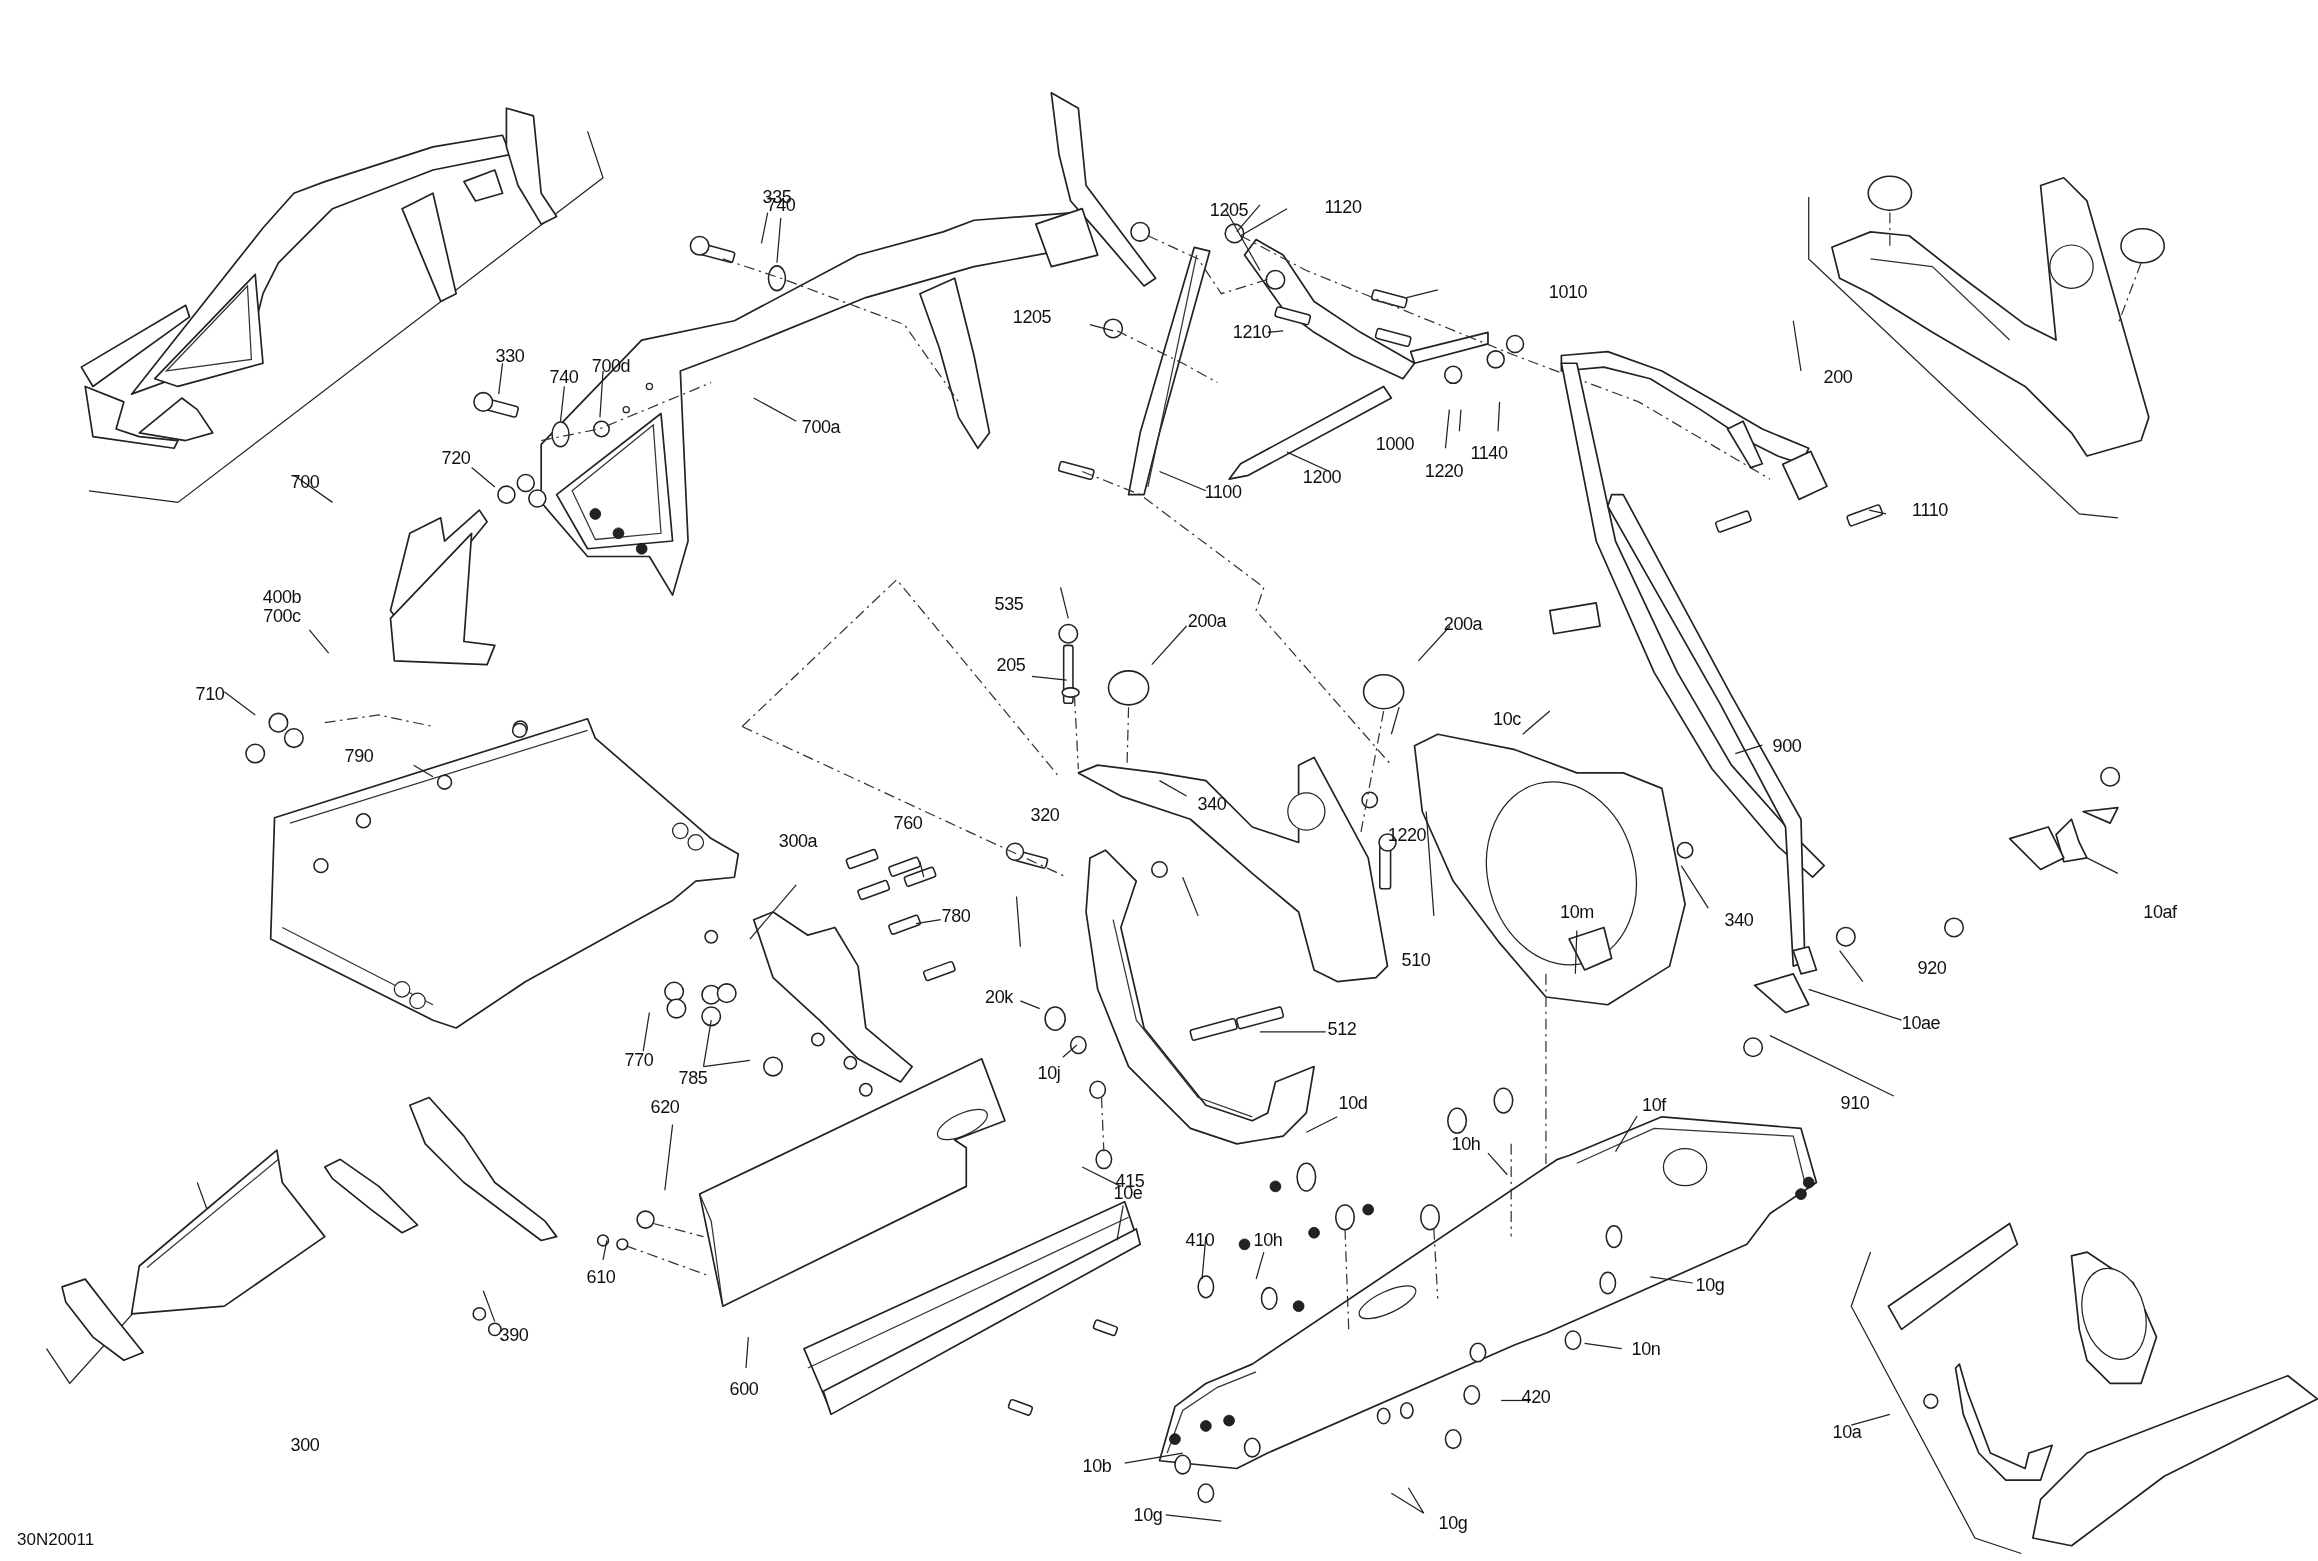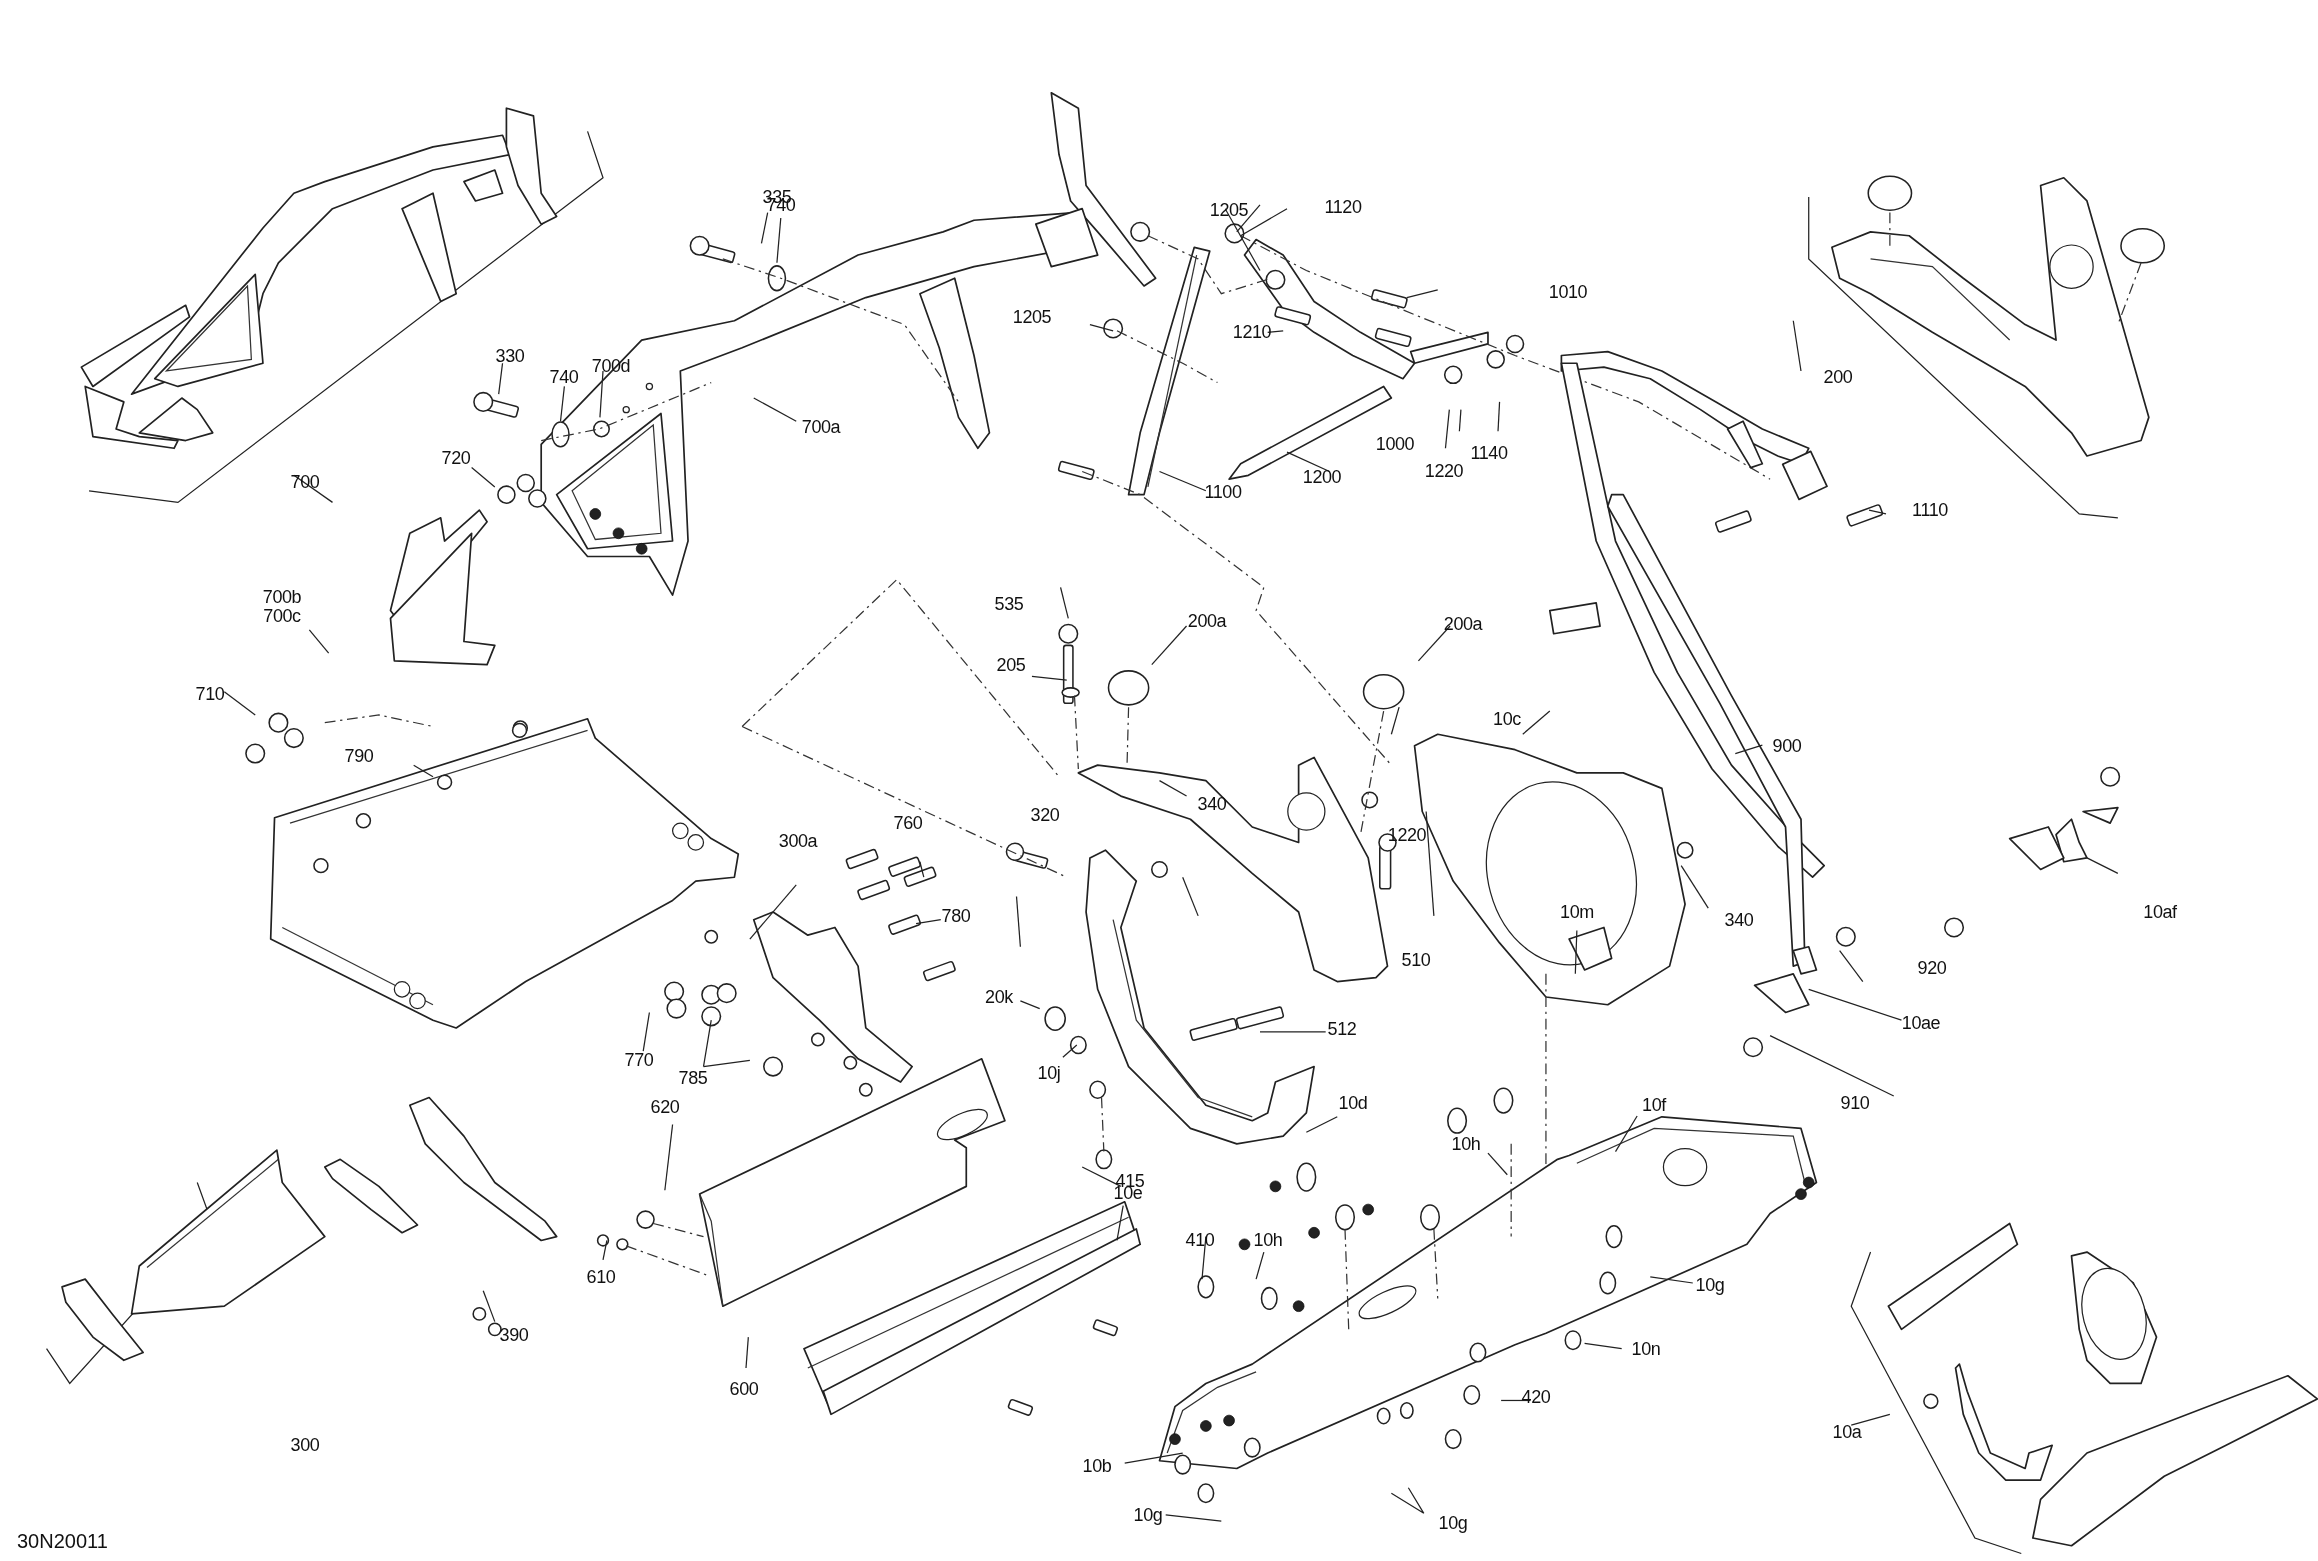--- a/index.html
+++ b/index.html
@@ -9,21 +9,21 @@
   .part { fill: #ffffff; stroke: #222; stroke-width: 2.2; stroke-linejoin: round; }
   .part-thin { fill: none; stroke: #333; stroke-width: 1.6; }
   .hole { fill: #fff; stroke: #222; stroke-width: 1.6; }
   .fastener { fill: #fff; stroke: #222; stroke-width: 2; }
   .dark { fill: #222; stroke: #111; stroke-width: 1; }
   .dash { fill: none; stroke: #333; stroke-width: 1.6; stroke-dasharray: 14 6 3 6; }
   .leader { fill: none; stroke: #222; stroke-width: 1.6; }
   .bracket { fill: none; stroke: #222; stroke-width: 1.6; }
   .callout { position: absolute; font-size: 18px; line-height: 1; white-space: nowrap;
              letter-spacing: -0.4px; color: #111; transform: translate(-50%, -50%); }
-  .figure-id { position: absolute; left: 17px; top: 1530px; font-size: 20px; color: #111; }
+  .figure-id { position: absolute; left: 17px; top: 1530px; font-size: 17px; color: #111; }
 </style>
 </head>
 <body>
 
 <svg id="diagram" viewBox="0 0 3000 2021" xmlns="http://www.w3.org/2000/svg">
 
   <g>
     <path class="bracket" d="M115 635 L230 650 L780 230 L760 170"></path>
     <path class="part" d="M105 475 L240 395 L245 410 L120 500 Z"></path>
     <path class="part" d="M180 560 L235 515 L255 530 L275 560 L240 570 Z"></path>
@@ -349,21 +349,21 @@
 
 <div>
   <span class="callout" style="left:777px;top:197px">335</span>
   <span class="callout" style="left:781px;top:205px;margin-left:0">740</span>
   <span class="callout" style="left:510px;top:356px">330</span>
   <span class="callout" style="left:564px;top:377px">740</span>
   <span class="callout" style="left:611px;top:366px">700d</span>
   <span class="callout" style="left:821px;top:427px">700a</span>
   <span class="callout" style="left:305px;top:482px">700</span>
   <span class="callout" style="left:456px;top:458px">720</span>
-  <span class="callout" style="left:282px;top:597px">700b</span>
+  <span class="callout" style="left:282px;top:597px">400b</span>
   <span class="callout" style="left:282px;top:616px">700c</span>
   <span class="callout" style="left:210px;top:694px">710</span>
   <span class="callout" style="left:359px;top:756px">790</span>
   <span class="callout" style="left:1229px;top:210px">1205</span>
   <span class="callout" style="left:1343px;top:207px">1120</span>
   <span class="callout" style="left:1032px;top:317px">1205</span>
   <span class="callout" style="left:1252px;top:332px">1210</span>
   <span class="callout" style="left:1568px;top:292px">1010</span>
   <span class="callout" style="left:1395px;top:444px">1000</span>
   <span class="callout" style="left:1444px;top:471px">1220</span>

